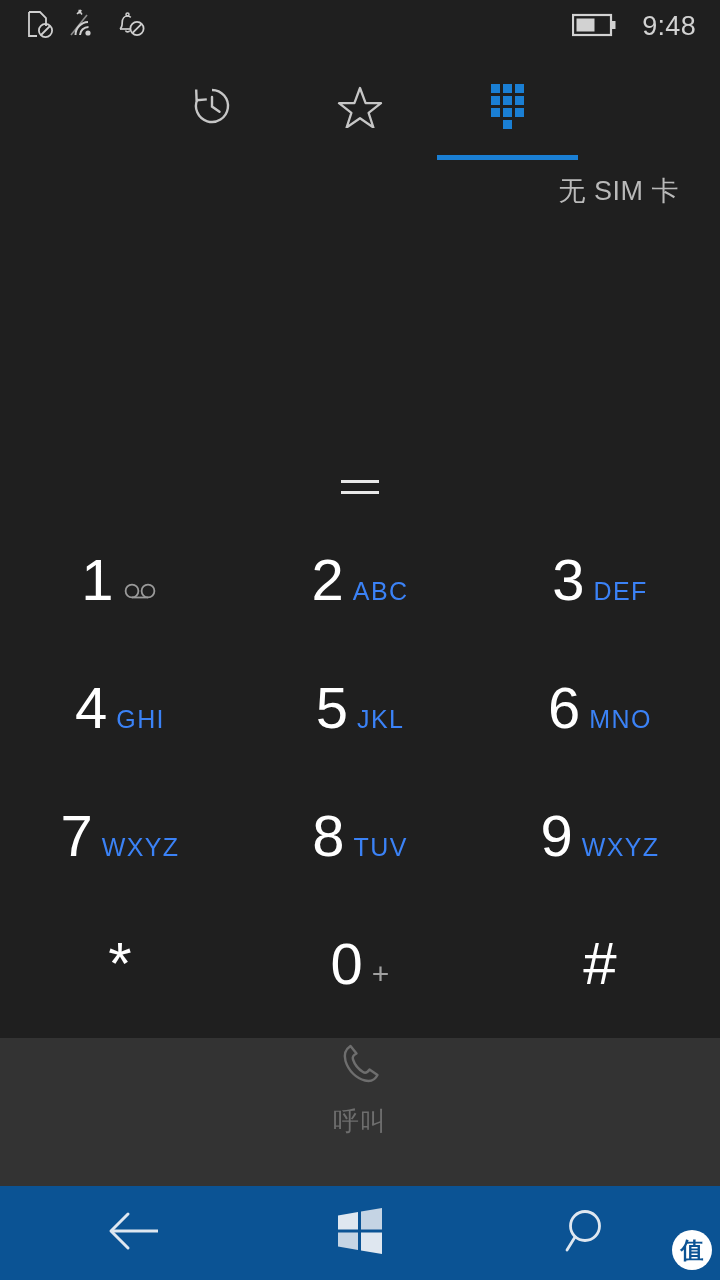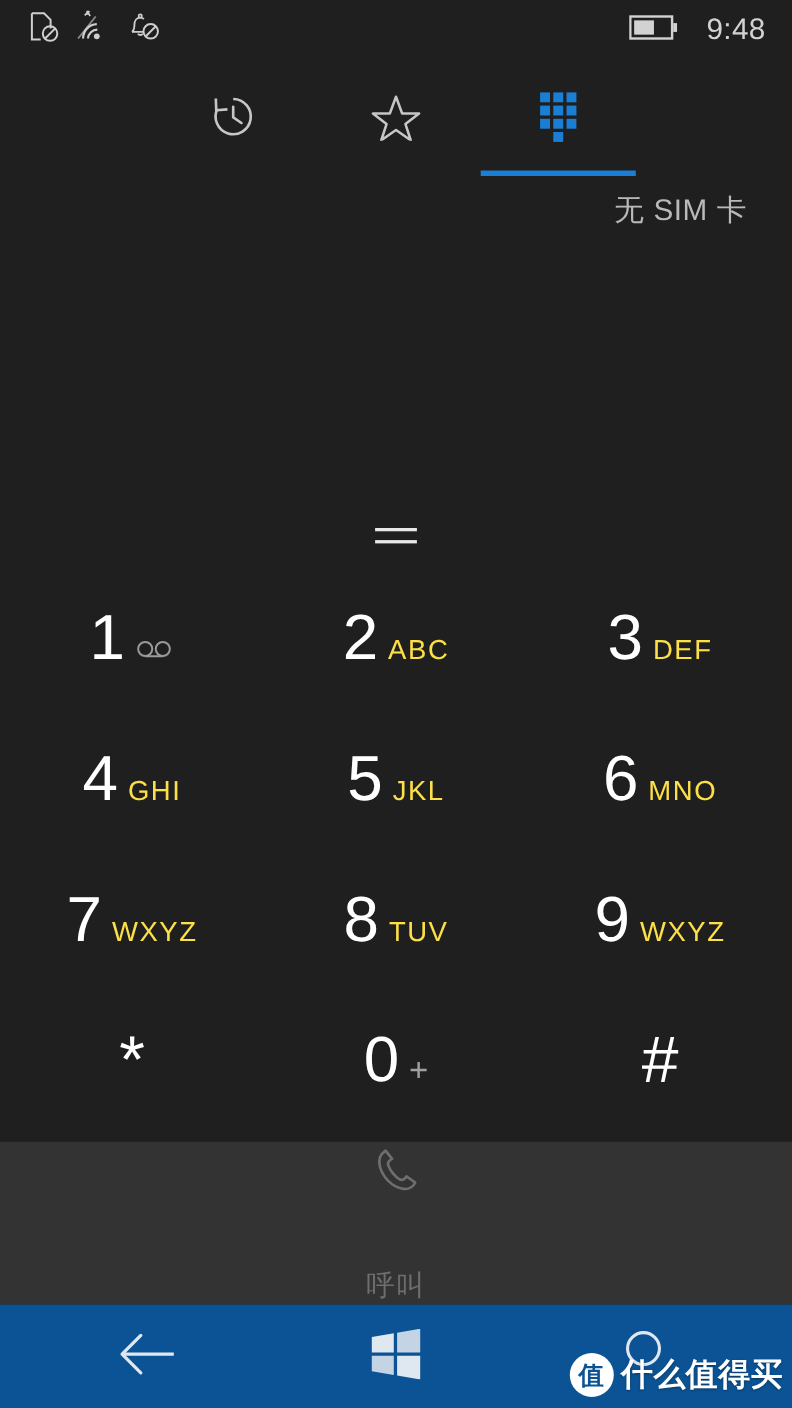--- a/index.html
+++ b/index.html
@@ -152,21 +152,21 @@
     gap: 9px;
     transform: translateY(-6px);
   }
   .key-digit {
     color: #ffffff;
     font-size: 58px;
     font-weight: 300;
     line-height: 1;
   }
   .key-letters {
-    color: #fde047;
+    color: #3b82f6;
     font-size: 25px;
     letter-spacing: 1.4px;
     line-height: 1;
     font-weight: 400;
   }
   .key-sub-plus {
     color: #a0a0a0;
     font-size: 30px;
     line-height: 1;
     font-weight: 300;
@@ -183,21 +183,21 @@
   #call-bar {
     position: absolute;
     top: 1038px;
     left: 0;
     width: 720px;
     height: 148px;
     background: #333333;
     display: flex;
     flex-direction: column;
     align-items: center;
-    justify-content: space-between;
+    justify-content: flex-start;
   }
   #call-label {
     color: #6e6e6e;
     font-size: 26px;
     margin-top: 10px;
     letter-spacing: 1px;
   }
 
   
   #nav-bar {
@@ -469,16 +469,15 @@
         <svg width="46" height="46" viewBox="0 0 46 46">
           <circle cx="23" cy="18" r="14.5" fill="none" stroke="#dfe7f0" stroke-width="2.8"></circle>
           <line x1="13" y1="29" x2="5" y2="42" stroke="#dfe7f0" stroke-width="2.8" stroke-linecap="round"></line>
         </svg>
       </span>
     </div>
   </div>
 
   <div id="watermark">
     <span id="watermark-badge">值</span>
-    <span id="watermark-text">什么值得买</span>
   </div>
 
 </div>
 
 </body></html>

